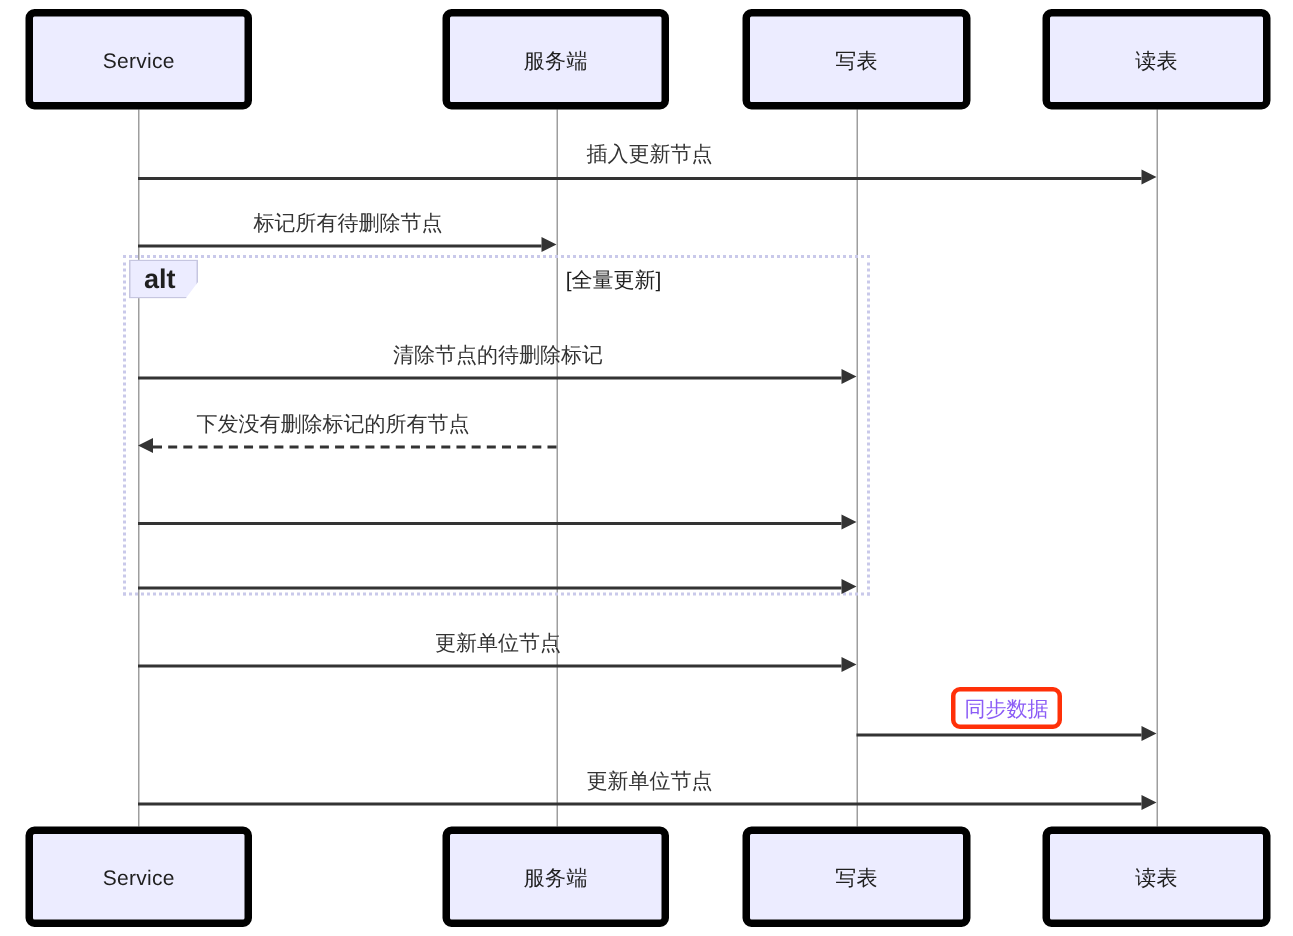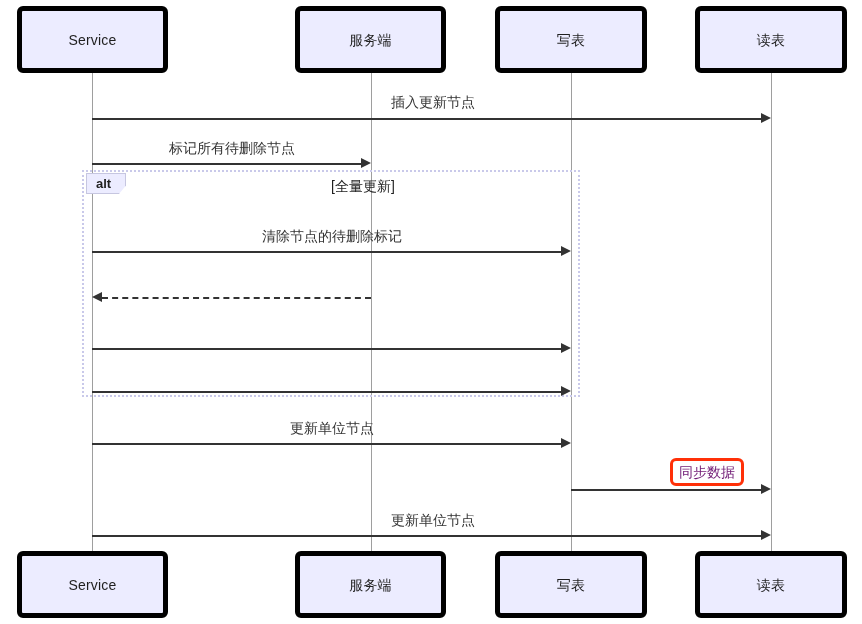--- a/index.html
+++ b/index.html
@@ -48,35 +48,36 @@
   .fragment {
     position: absolute;
     box-sizing: border-box;
     border: 2px dotted #C9C9EA;
     background: transparent;
   }
   .fragment-tag {
     position: absolute;
     background: #ECECFF;
     border: 1px solid #C6C6E0;
-    font-size: 13px;
+    font-size: 18px;
     font-weight: bold;
     color: #1f1f1f;
     padding: 3px 14px 3px 9px;
     line-height: 1;
     -webkit-clip-path: polygon(0 0, 100% 0, 100% 58%, 82% 100%, 0 100%);
     clip-path: polygon(0 0, 100% 0, 100% 58%, 82% 100%, 0 100%);
   }
   .fragment-condition {
     position: absolute;
     font-size: 14px;
     color: #1f1f1f;
     white-space: nowrap;
     transform: translateX(-50%);
     line-height: 1;
+    margin-left: 46px;
   }
 
   
   .msg-line {
     position: absolute;
     height: 0;
     border-top: 2px solid #333333;
   }
   .msg-line.dashed {
     border-top: 2px dashed #333333;
@@ -100,22 +101,21 @@
     color: #333333;
     white-space: nowrap;
     transform: translateX(-50%);
     line-height: 1;
   }
   .msg-label.highlighted {
     border: 3px solid #FF3008;
     border-radius: 6px;
     padding: 4px 6px;
     background: #ffffff;
-    color: #701a75;
-    margin-left: 36px;
+    color: #8b5cf6;
   }
 </style>
 </head>
 <body>
 
 <div id="diagram">
 
   <div class="lifeline" style="left:92px; top:73px; height:478px;"></div>
   <div class="lifeline" style="left:371px; top:73px; height:478px;"></div>
   <div class="lifeline" style="left:571px; top:73px; height:478px;"></div>
@@ -130,20 +130,21 @@
   <div class="arrowhead right" style="left:761px; top:113px;"></div>
 
   <div class="msg-label" style="left:232px; top:141px;">标记所有待删除节点</div>
   <div class="msg-line" style="left:92px; top:163px; width:269px;"></div>
   <div class="arrowhead right" style="left:361px; top:158px;"></div>
 
   <div class="msg-label" style="left:332px; top:229px;">清除节点的待删除标记</div>
   <div class="msg-line" style="left:92px; top:251px; width:469px;"></div>
   <div class="arrowhead right" style="left:561px; top:246px;"></div>
 
+  <div class="msg-label" style="left:222px; top:275px;">下发没有删除标记的所有节点</div>
   <div class="msg-line dashed" style="left:102px; top:297px; width:269px;"></div>
   <div class="arrowhead left" style="left:92px; top:292px;"></div>
 
   <div class="msg-line" style="left:92px; top:348px; width:469px;"></div>
   <div class="arrowhead right" style="left:561px; top:343px;"></div>
 
   <div class="msg-line" style="left:92px; top:391px; width:469px;"></div>
   <div class="arrowhead right" style="left:561px; top:386px;"></div>
 
   <div class="msg-label" style="left:332px; top:421px;text-align:center;">更新单位节点</div>

